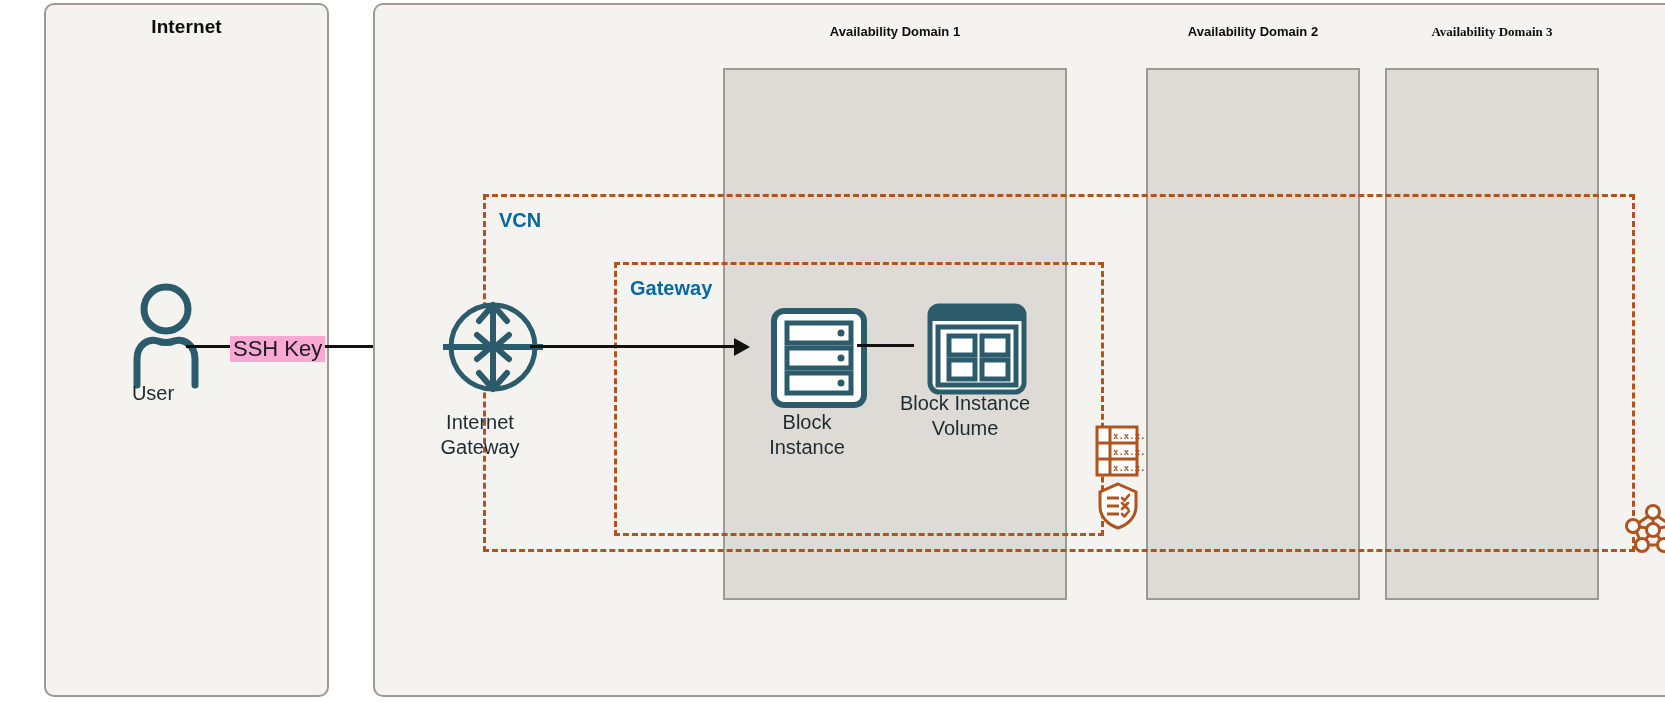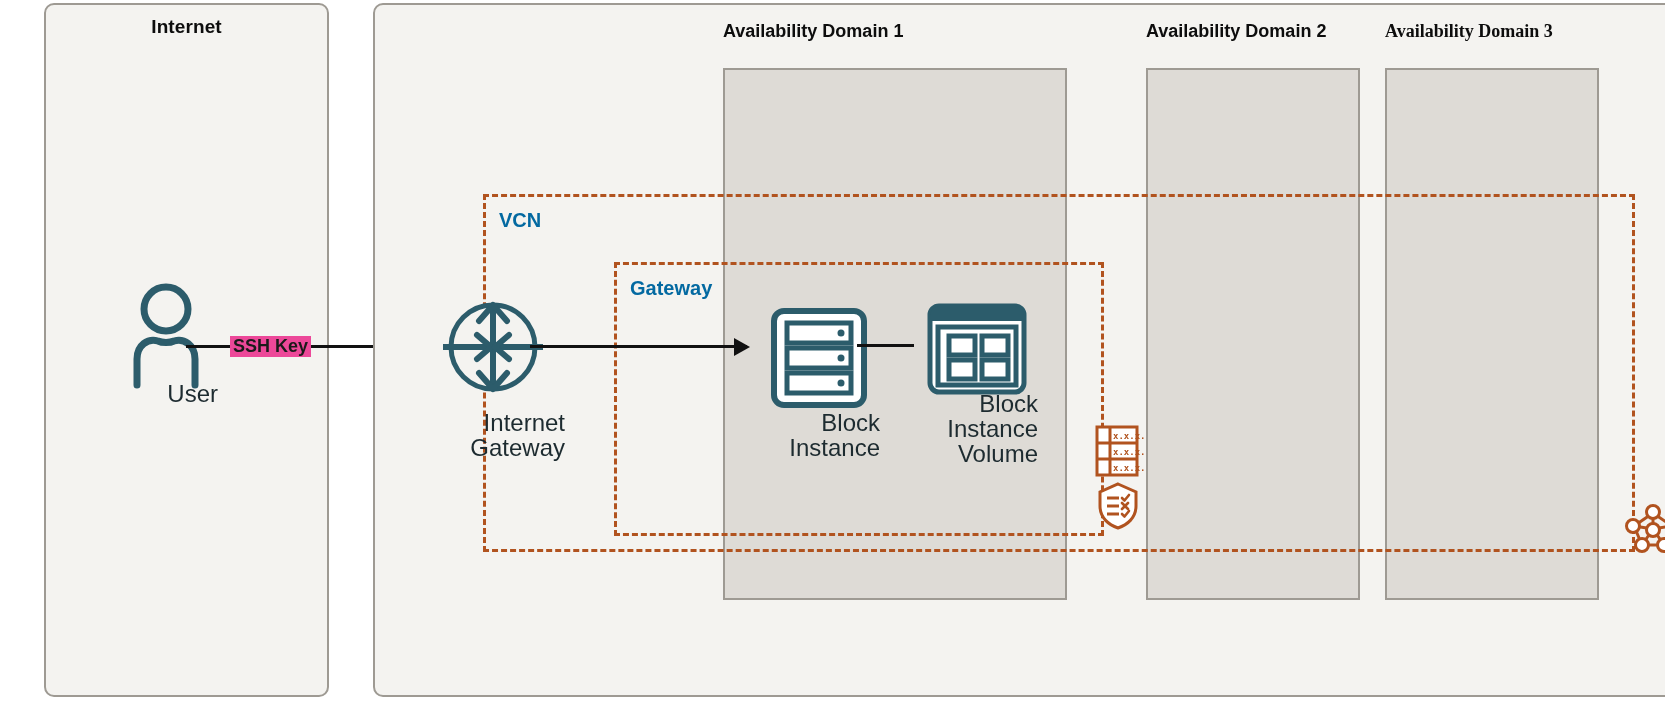--- a/index.html
+++ b/index.html
@@ -37,23 +37,23 @@
   .ad{
     position:absolute;
     background:#dedbd6;
     border:2px solid #9e9a93;
     box-sizing:border-box;
   }
   .ad-title{
     position:absolute;
     left:6px; right:6px;
     top:18px;
-    text-align:left;
+    text-align:center;
     font-weight:bold;
-    font-size:18px;
+    font-size:13px;
     line-height:27px;
     color:#0d0d0d;
   }
 
   
   .dashed{
     position:absolute;
     box-sizing:border-box;
     border:3px dashed #b1531f;
     background:transparent;
@@ -74,33 +74,32 @@
   }
   .arrowhead{
     position:absolute;
     width:0;height:0;
     border-top:9px solid transparent;
     border-bottom:9px solid transparent;
     border-left:16px solid #111111;
   }
   .edge-label{
     position:absolute;
-    font-size:18px;
+    font-size:22px;
     color:#1a1a1a;
-    background:#ec4899;
+    background:#f9a8d4;
     padding:0 3px;
     white-space:nowrap;
-    font-weight:bold;
   }
 
   
   .caption{
     position:absolute;
-    text-align:right;
-    font-size:24px;
+    text-align:center;
+    font-size:20px;
     line-height:25px;
     color:#1d2b30;
     white-space:pre-line;
   }
 
   
   .icon{ position:absolute;padding-left:13px; }
   .icon svg{ display:block; overflow:visible; }
 </style>
 </head>

